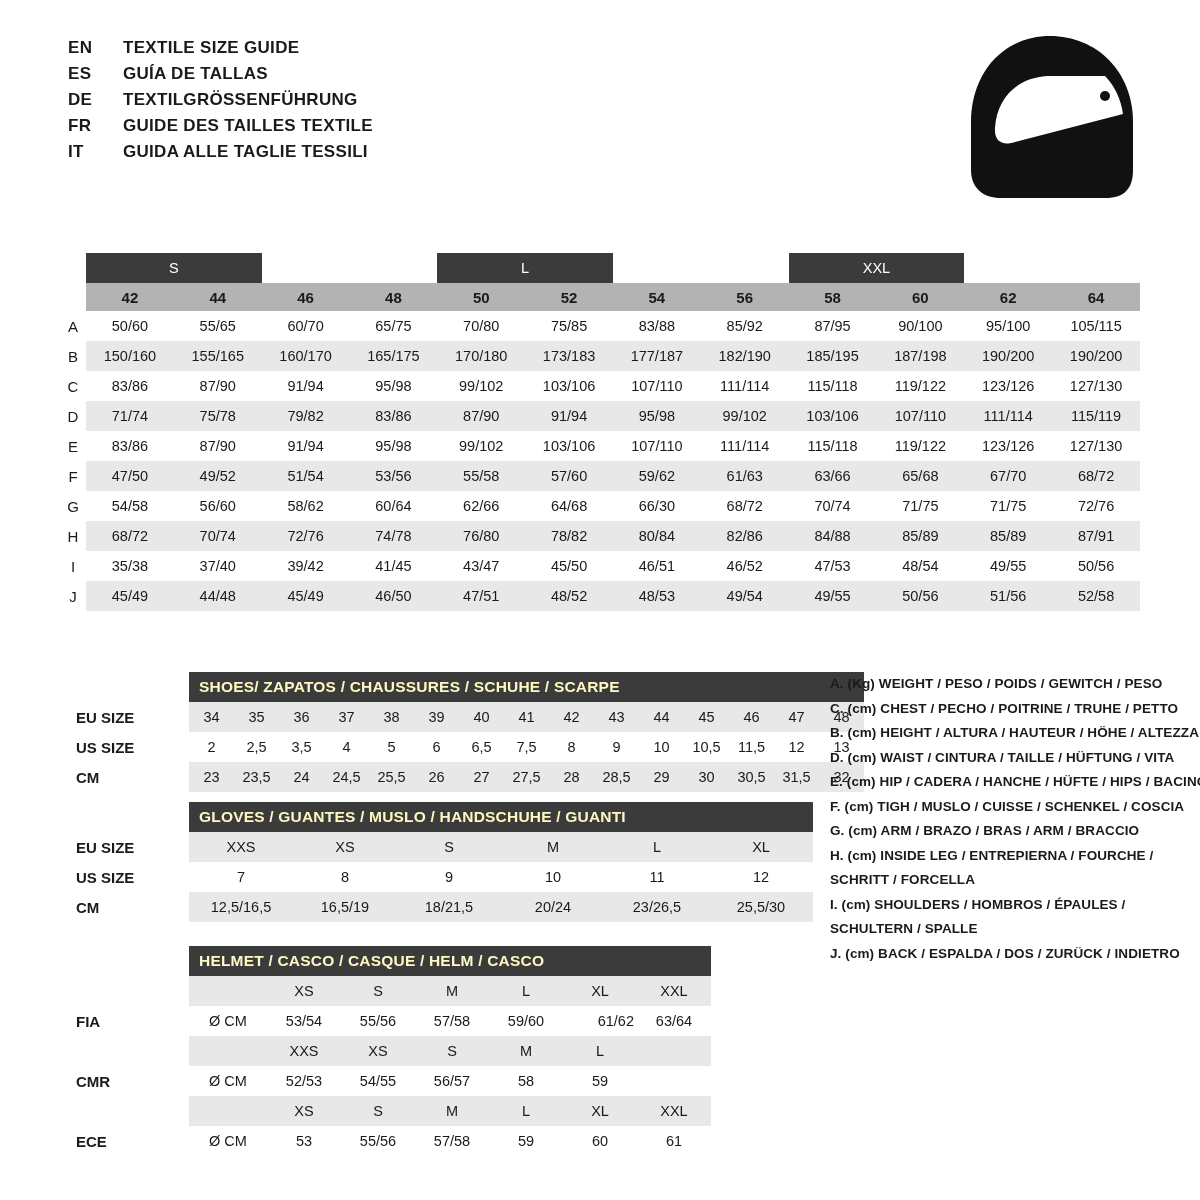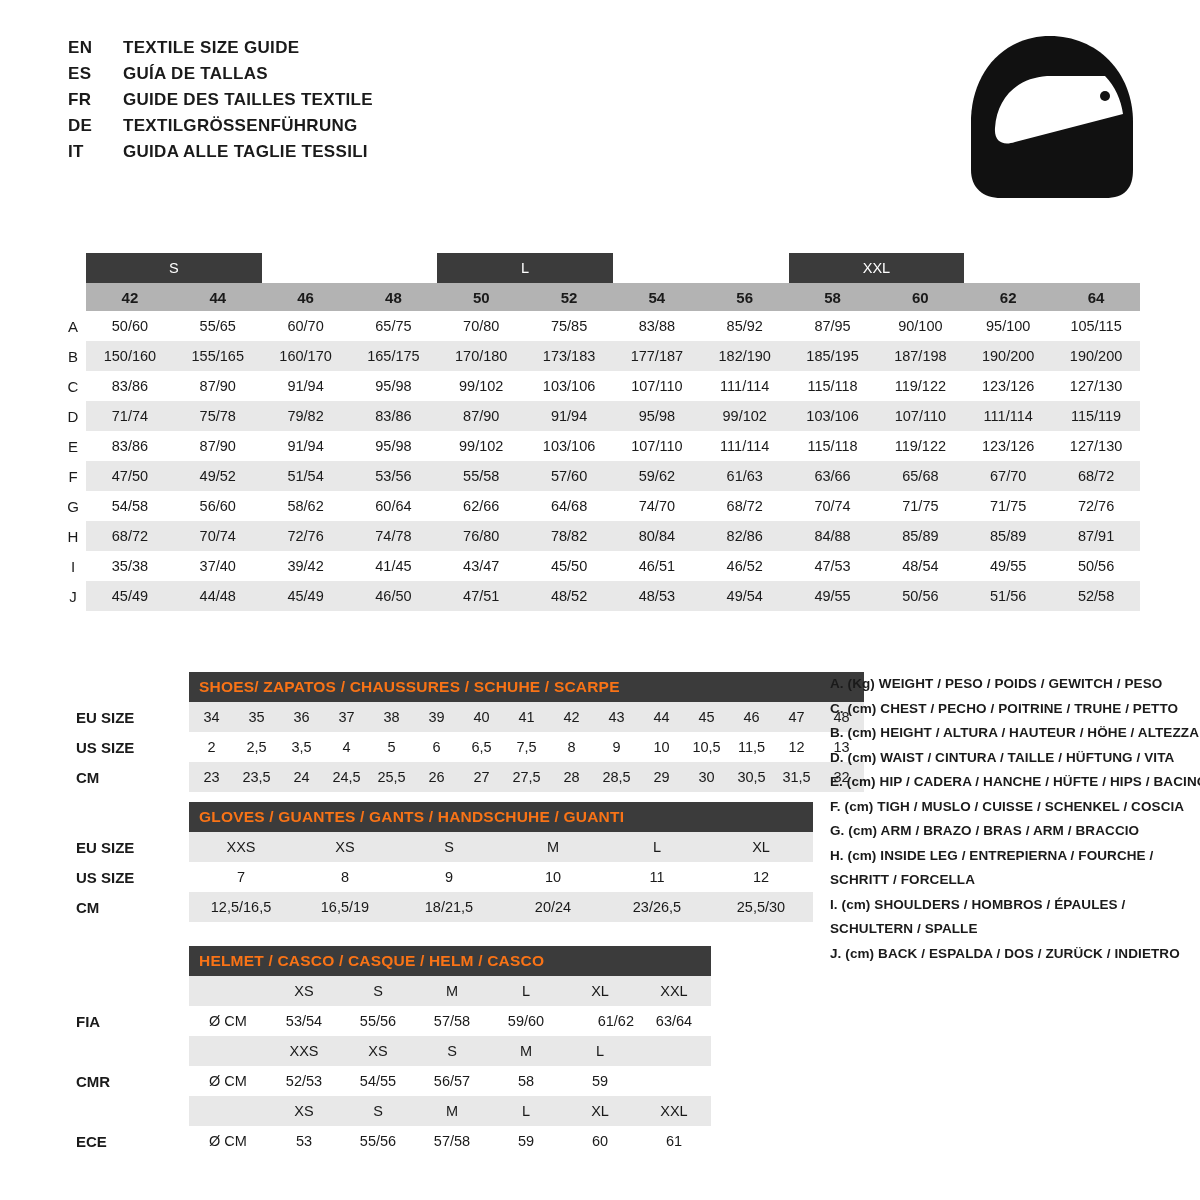--- a/index.html
+++ b/index.html
@@ -115,21 +115,21 @@
   .sub .lbl {
     width: 110px;
     text-align: left;
     font-weight: bold;
     font-size: 15px;
     padding-left: 8px;
     background: #ffffff;
   }
   .sub .bar {
     background: #3b3b3b;
-    color: #f97316;
+    color: #fef9c3;
     font-weight: bold;
     text-align: left;
     padding-left: 10px;
     font-size: 15.5px;
     height: 28px;
     letter-spacing: 0.2px;
   }
   .sub .shade {
     background: #e8e8e8;
   }
@@ -163,26 +163,26 @@
   <div class="header">
     <div class="header-row">
       <span class="header-lang">EN</span>
       <span class="header-text">TEXTILE SIZE GUIDE</span>
     </div>
     <div class="header-row">
       <span class="header-lang">ES</span>
       <span class="header-text">GUÍA DE TALLAS</span>
     </div>
     <div class="header-row">
+      <span class="header-lang">DE</span>
+      <span class="header-text">TEXTILGRÖSSENFÜHRUNG</span>
+    </div>
+    <div class="header-row">
       <span class="header-lang">FR</span>
       <span class="header-text">GUIDE DES TAILLES TEXTILE</span>
-    </div>
-    <div class="header-row">
-      <span class="header-lang">DE</span>
-      <span class="header-text">TEXTILGRÖSSENFÜHRUNG</span>
     </div>
     <div class="header-row">
       <span class="header-lang">IT</span>
       <span class="header-text">GUIDA ALLE TAGLIE TESSILI</span>
     </div>
   </div>
 
   <div class="helmet">
     <svg viewBox="0 0 190 175" width="190" height="175" xmlns="http://www.w3.org/2000/svg">
       <path d="M95 6 C50 6 18 40 16 88 L16 140 C16 158 28 168 46 168 L150 168 C170 168 178 158 178 140 L178 92 C178 42 142 6 95 6 Z" fill="#111111"></path>
@@ -309,21 +309,21 @@
           <td>68/72</td>
         </tr>
         <tr class="plain">
           <td class="rowlabel">G</td>
           <td>54/58</td>
           <td>56/60</td>
           <td>58/62</td>
           <td>60/64</td>
           <td>62/66</td>
           <td>64/68</td>
-          <td>74/70</td>
+          <td>66/30</td>
           <td>68/72</td>
           <td>70/74</td>
           <td>71/75</td>
           <td>71/75</td>
           <td>72/76</td>
         </tr>
         <tr class="alt">
           <td class="rowlabel">H</td>
           <td>68/72</td>
           <td>70/74</td>
@@ -431,21 +431,21 @@
           <td class="shade" style="width: 39px;">31,5</td>
           <td class="shade" style="width: 39px;">32</td>
         </tr>
       </tbody>
   </table>
 
   <table class="sub" id="gloves-table">
     <tbody id="gloves-tbody">
         <tr>
           <td class="lbl"></td>
-          <td class="bar" colspan="6">GLOVES / GUANTES / GANTS / HANDSCHUHE / GUANTI</td>
+          <td class="bar" colspan="6">GLOVES / GUANTES / MUSLO / HANDSCHUHE / GUANTI</td>
         </tr>
         <tr>
           <td class="lbl">EU SIZE</td>
           <td class="shade" style="width: 98px;">XXS</td>
           <td class="shade" style="width: 98px;">XS</td>
           <td class="shade" style="width: 98px;">S</td>
           <td class="shade" style="width: 98px;">M</td>
           <td class="shade" style="width: 98px;">L</td>
           <td class="shade" style="width: 98px;">XL</td>
         </tr>

